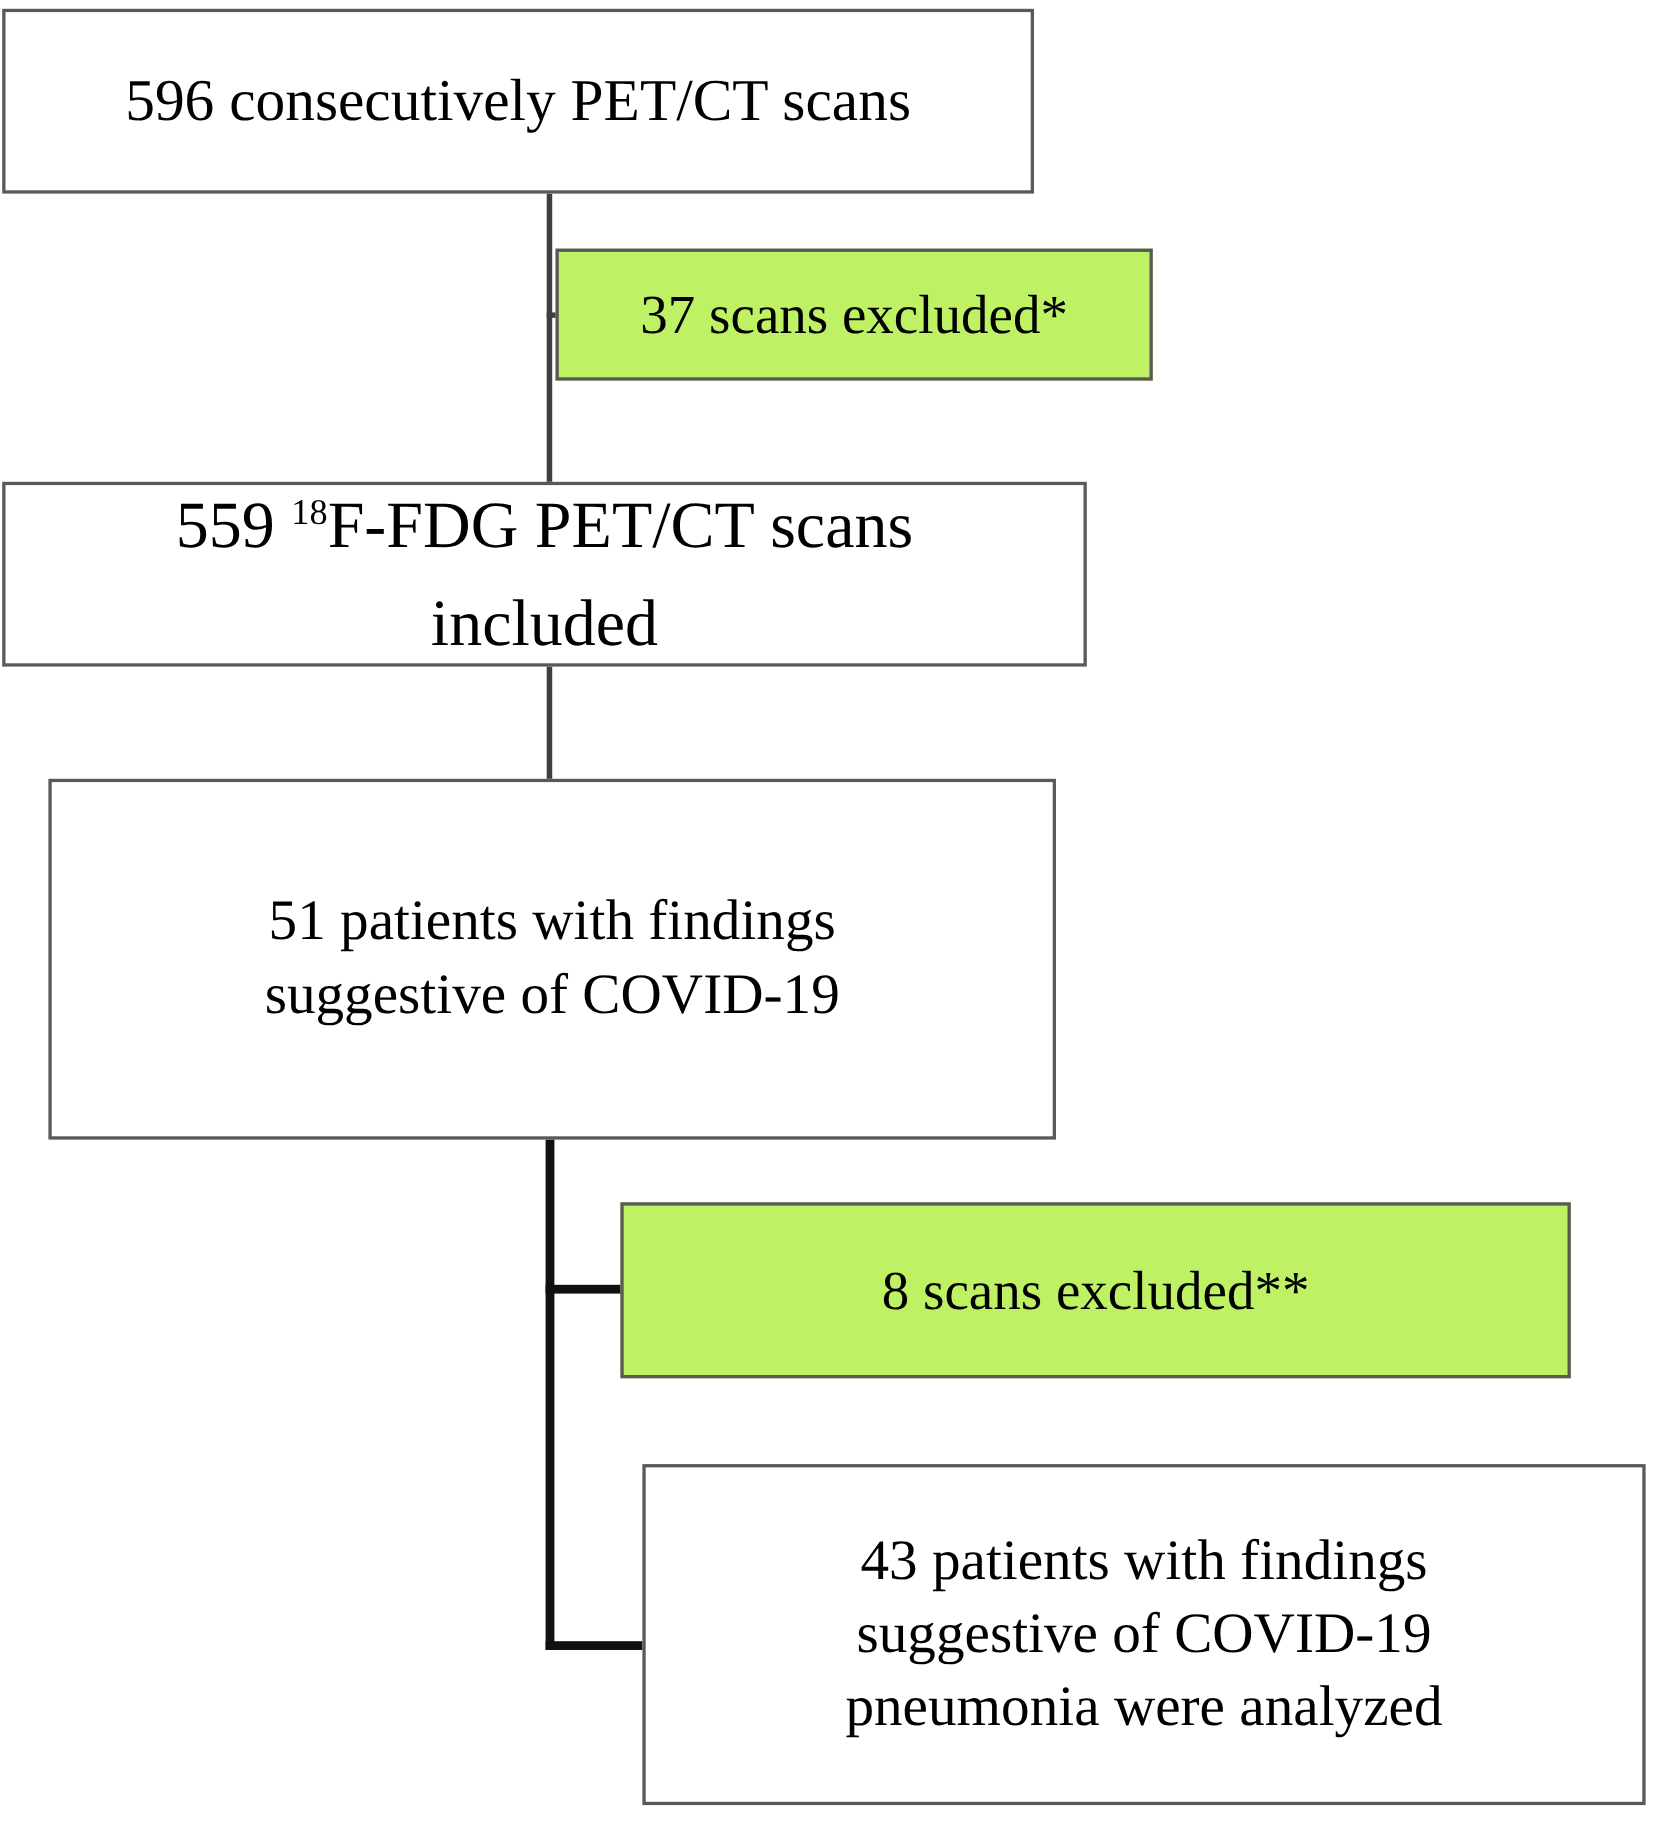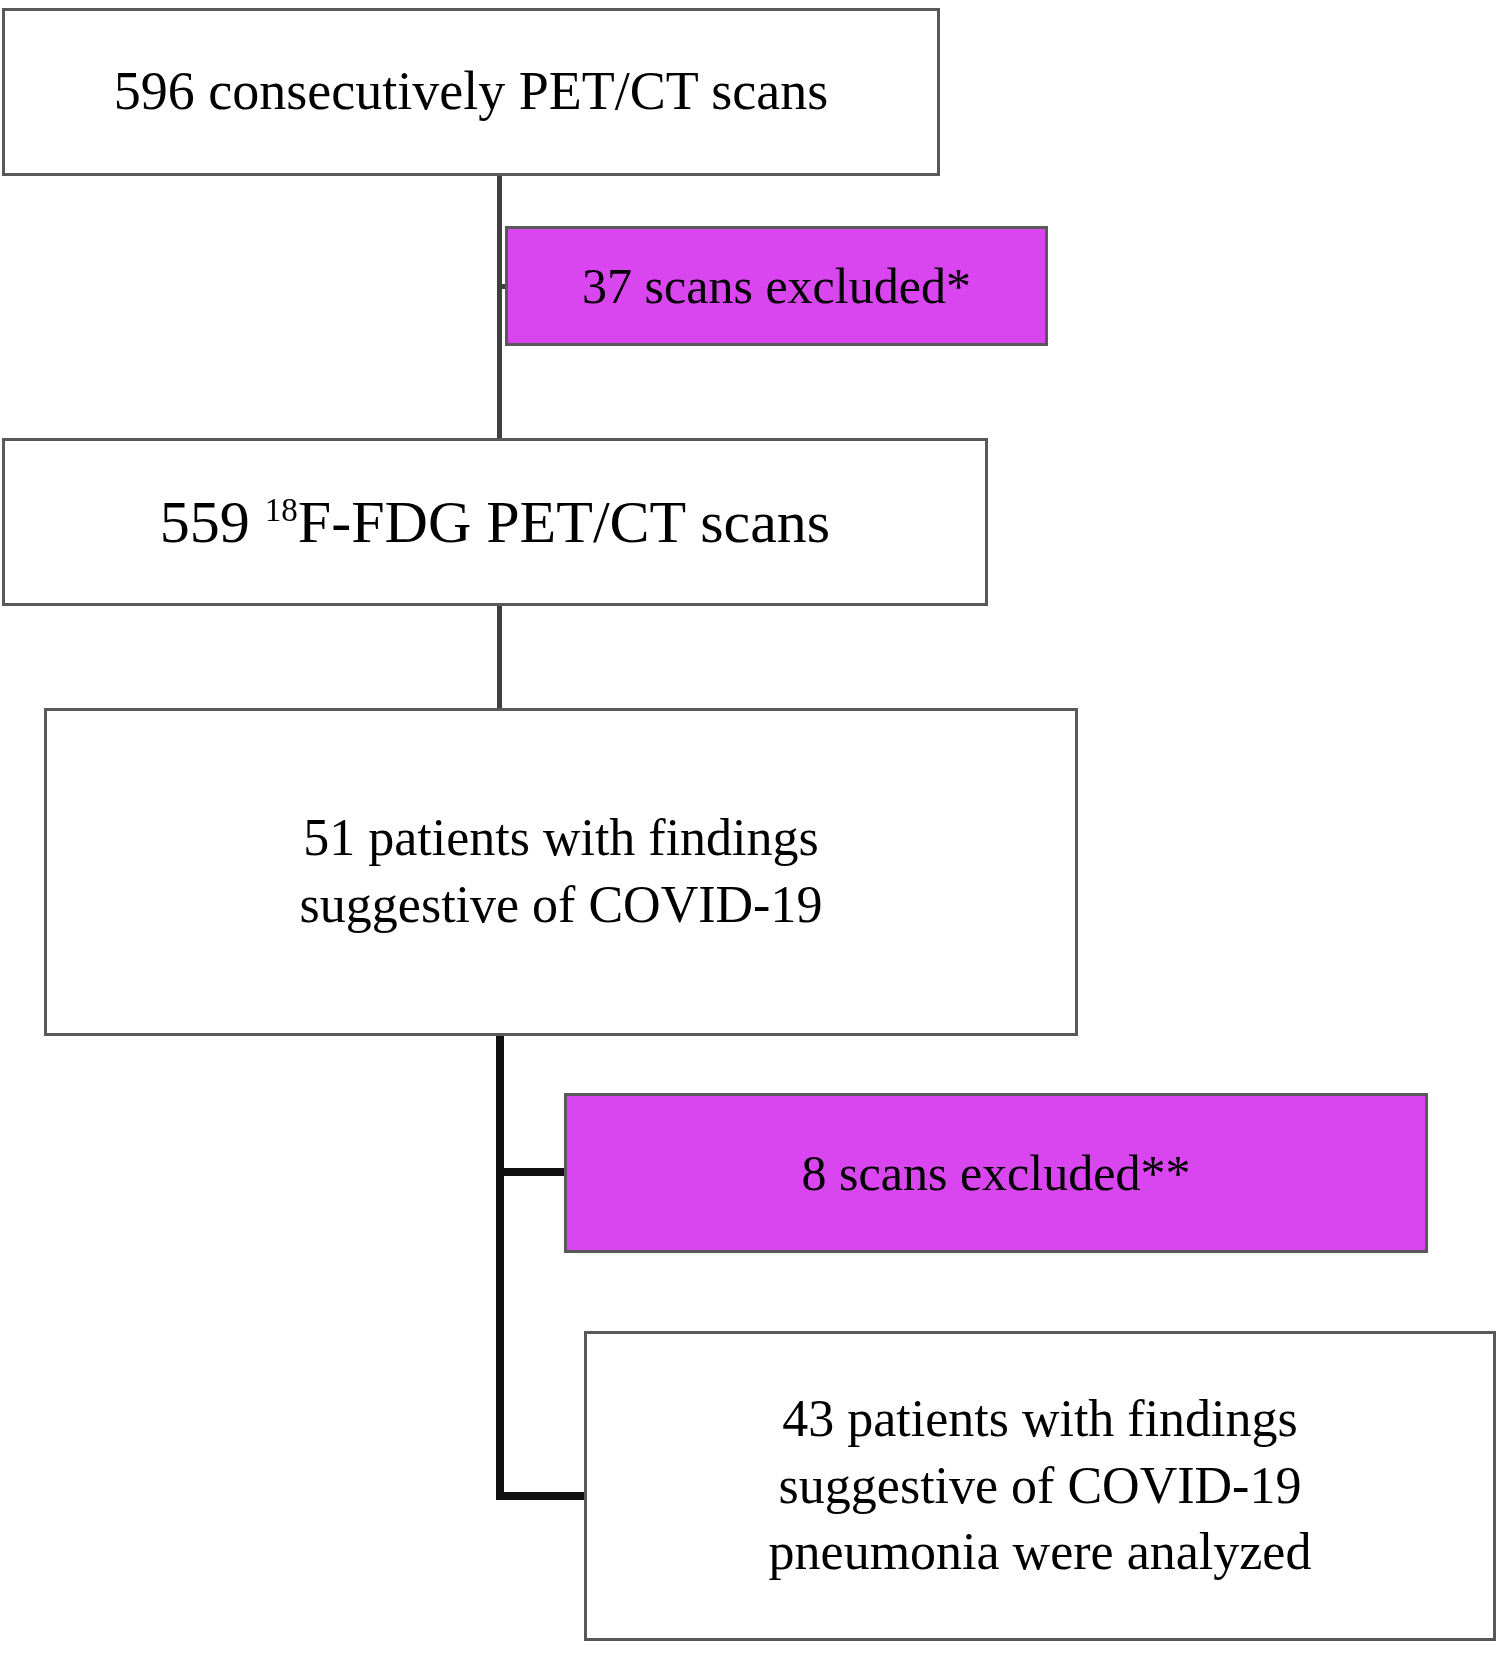--- a/index.html
+++ b/index.html
@@ -27,21 +27,21 @@
     text-align: center;
     color: #000000;
     line-height: 1.28;
     padding: 4px 10px;
   }
   .node .txt {
     display: block;
     width: 100%;
   }
   .node.excluded {
-    background: #d946ef;
+    background: #bef264;
   }
   .node-1 {
     left: 2px;  top: 8px;
     width: 938px; height: 168px;
     font-size: 54px;
     padding-left: 22px; padding-right: 22px;
   }
   .node-1 .line-a { display:block; }
   .node-1 .line-b { display:block; margin-top: 18px; }
   .node-2 {
@@ -51,21 +51,21 @@
   }
   .node-3 {
     left: 2px; top: 438px;
     width: 986px; height: 168px;
     font-size: 60px;
   }
   .node-3 .line-a { display:block; }
   .node-3 .line-b { display:block; margin-top: 12px; }
   .node-4 {
     left: 44px; top: 708px;
-    width: 1034px; height: 328px;
+    width: 916px; height: 328px;
     font-size: 52px;
   }
   .node-4 .ln { display:block; }
   .node-5 {
     left: 564px; top: 1093px;
     width: 864px; height: 160px;
     font-size: 50px;
   }
   .node-6 {
     left: 584px; top: 1331px;
@@ -115,20 +115,21 @@
 
   <div class="node node-2 excluded">
     <span class="txt">37 scans excluded*</span>
   </div>
 
   <div class="node node-3">
     <span class="txt">
       <span class="line-a">
         <span>559 </span><sup class="iso">18</sup><span>F-FDG PET/CT scans</span>
       </span>
+      <span class="line-b">included</span>
     </span>
   </div>
 
   <div class="node node-4">
     <span class="txt">
       <span class="ln">51 patients with findings</span>
       <span class="ln">suggestive of COVID-19</span>
     </span>
   </div>
 

